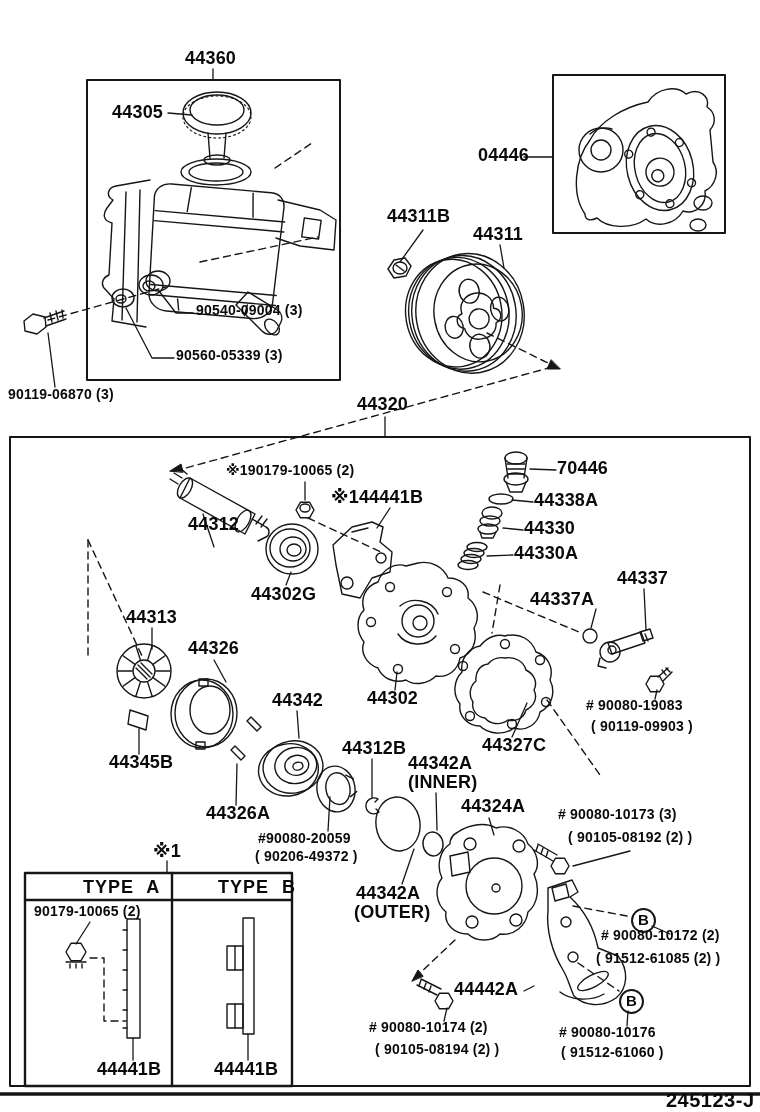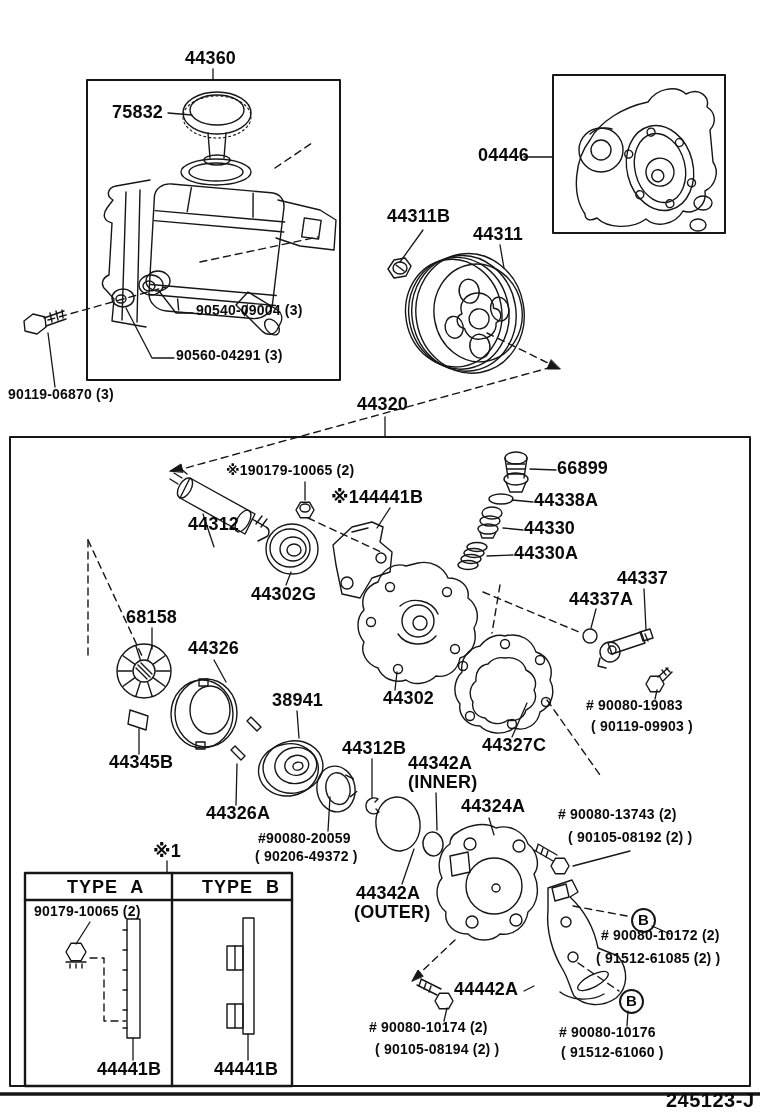--- a/index.html
+++ b/index.html
@@ -10,21 +10,21 @@
   #art .bx{stroke-width:2;}
   #art .bx2{stroke-width:2.4;}
   #art .rule{stroke-width:3.6;}
   #art .ld{stroke-width:1.3;}
   #art .dsh{stroke-dasharray:7 5;stroke-width:1.4;}
   #art .thin{stroke-width:1.1;}
   #art .ah{fill:#161616;stroke:#161616;stroke-width:1;}
   .lbl{position:absolute;white-space:nowrap;font-size:18px;font-weight:bold;
        letter-spacing:0.2px;line-height:1.05;}
   .lbl-sm{font-size:14px;}
-  .lbl-hdr{word-spacing:7px;letter-spacing:1px;}
+  .lbl-hdr{word-spacing:7px;letter-spacing:1px;margin-left:16px;}
   .lbl-ft{font-size:20px;letter-spacing:0.5px;}
   .bmark{position:absolute;width:21px;height:21px;border:2px solid #161616;border-radius:50%;
          text-align:center;line-height:20px;font-size:15px;font-weight:bold;}
 </style>
 </head>
 <body>
 
 <div id="stage">
 
 <svg id="art" width="760" height="1112" viewBox="0 0 760 1112">
@@ -368,56 +368,56 @@
     <line class="ld" x1="447" y1="1008" x2="444" y2="1021"></line>
     <line class="ld" x1="628" y1="1011" x2="627" y2="1026"></line>
     <line class="ld" x1="167" y1="861" x2="167" y2="873"></line>
     <line class="ld" x1="90" y1="922" x2="76" y2="944"></line>
     <line class="ld" x1="133" y1="1060" x2="133" y2="1038"></line>
     <line class="ld" x1="248" y1="1060" x2="248" y2="1034"></line>
   </g>
 </svg>
 
   <div class="lbl" style="left:185px;top:49px">44360</div>
-  <div class="lbl" style="left:112px;top:103px">75832</div>
+  <div class="lbl" style="left:112px;top:103px">44305</div>
   <div class="lbl lbl-sm" style="left:196px;top:303px">90540-09004 (3)</div>
-  <div class="lbl lbl-sm" style="left:176px;top:348px">90560-04291 (3)</div>
+  <div class="lbl lbl-sm" style="left:176px;top:348px">90560-05339 (3)</div>
   <div class="lbl lbl-sm" style="left:8px;top:387px">90119-06870 (3)</div>
   <div class="lbl" style="left:478px;top:146px">04446</div>
   <div class="lbl" style="left:387px;top:207px">44311B</div>
   <div class="lbl" style="left:473px;top:225px">44311</div>
   <div class="lbl" style="left:357px;top:395px">44320</div>
   <div class="lbl lbl-sm" style="left:226px;top:463px">※190179-10065 (2)</div>
   <div class="lbl" style="left:331px;top:488px">※144441B</div>
   <div class="lbl" style="left:188px;top:515px">44312</div>
   <div class="lbl" style="left:251px;top:585px">44302G</div>
-  <div class="lbl" style="left:557px;top:459px">66899</div>
+  <div class="lbl" style="left:557px;top:459px">70446</div>
   <div class="lbl" style="left:534px;top:491px">44338A</div>
   <div class="lbl" style="left:524px;top:519px">44330</div>
   <div class="lbl" style="left:514px;top:544px">44330A</div>
   <div class="lbl" style="left:617px;top:569px">44337</div>
-  <div class="lbl" style="left:569px;top:590px">44337A</div>
+  <div class="lbl" style="left:530px;top:590px">44337A</div>
   <div class="lbl lbl-sm" style="left:586px;top:698px"># 90080-19083</div>
   <div class="lbl lbl-sm" style="left:591px;top:719px">( 90119-09903 )</div>
-  <div class="lbl" style="left:126px;top:608px">68158</div>
+  <div class="lbl" style="left:126px;top:608px">44313</div>
   <div class="lbl" style="left:188px;top:639px">44326</div>
-  <div class="lbl" style="left:272px;top:691px">38941</div>
-  <div class="lbl" style="left:383px;top:689px">44302</div>
+  <div class="lbl" style="left:272px;top:691px">44342</div>
+  <div class="lbl" style="left:367px;top:689px">44302</div>
   <div class="lbl" style="left:482px;top:736px">44327C</div>
   <div class="lbl" style="left:109px;top:753px">44345B</div>
   <div class="lbl" style="left:206px;top:804px">44326A</div>
   <div class="lbl" style="left:342px;top:739px">44312B</div>
   <div class="lbl" style="left:408px;top:754px">44342A</div>
   <div class="lbl" style="left:408px;top:773px">(INNER)</div>
   <div class="lbl" style="left:461px;top:797px">44324A</div>
   <div class="lbl lbl-sm" style="left:258px;top:831px">#90080-20059</div>
   <div class="lbl lbl-sm" style="left:255px;top:849px">( 90206-49372 )</div>
   <div class="lbl" style="left:356px;top:884px">44342A</div>
   <div class="lbl" style="left:354px;top:903px">(OUTER)</div>
-  <div class="lbl lbl-sm" style="left:558px;top:807px"># 90080-13743 (2)</div>
+  <div class="lbl lbl-sm" style="left:558px;top:807px"># 90080-10173 (3)</div>
   <div class="lbl lbl-sm" style="left:568px;top:830px">( 90105-08192 (2) )</div>
   <div class="lbl lbl-sm" style="left:601px;top:928px"># 90080-10172 (2)</div>
   <div class="lbl lbl-sm" style="left:596px;top:951px">( 91512-61085 (2) )</div>
   <div class="lbl" style="left:454px;top:980px">44442A</div>
   <div class="lbl lbl-sm" style="left:369px;top:1020px"># 90080-10174 (2)</div>
   <div class="lbl lbl-sm" style="left:375px;top:1042px">( 90105-08194 (2) )</div>
   <div class="lbl lbl-sm" style="left:559px;top:1025px"># 90080-10176</div>
   <div class="lbl lbl-sm" style="left:561px;top:1045px">( 91512-61060 )</div>
 
   <div class="bmark" style="left:631px;top:908px">B</div>

